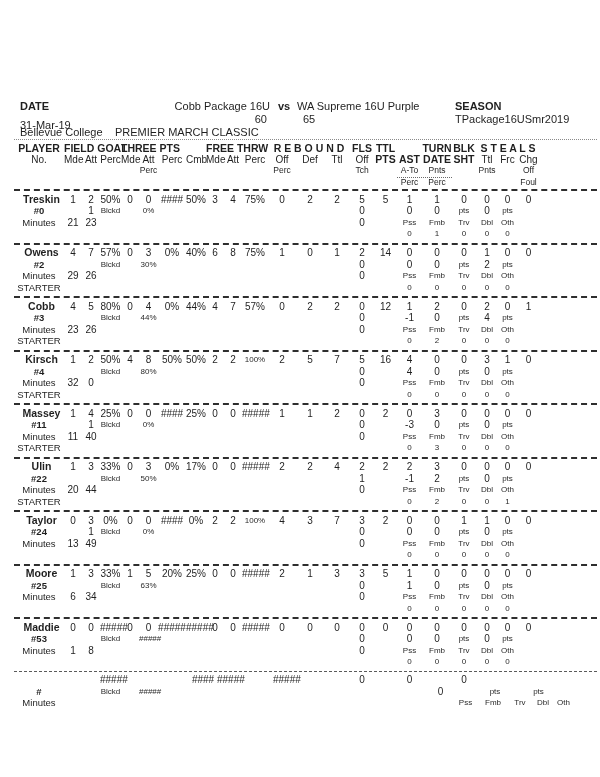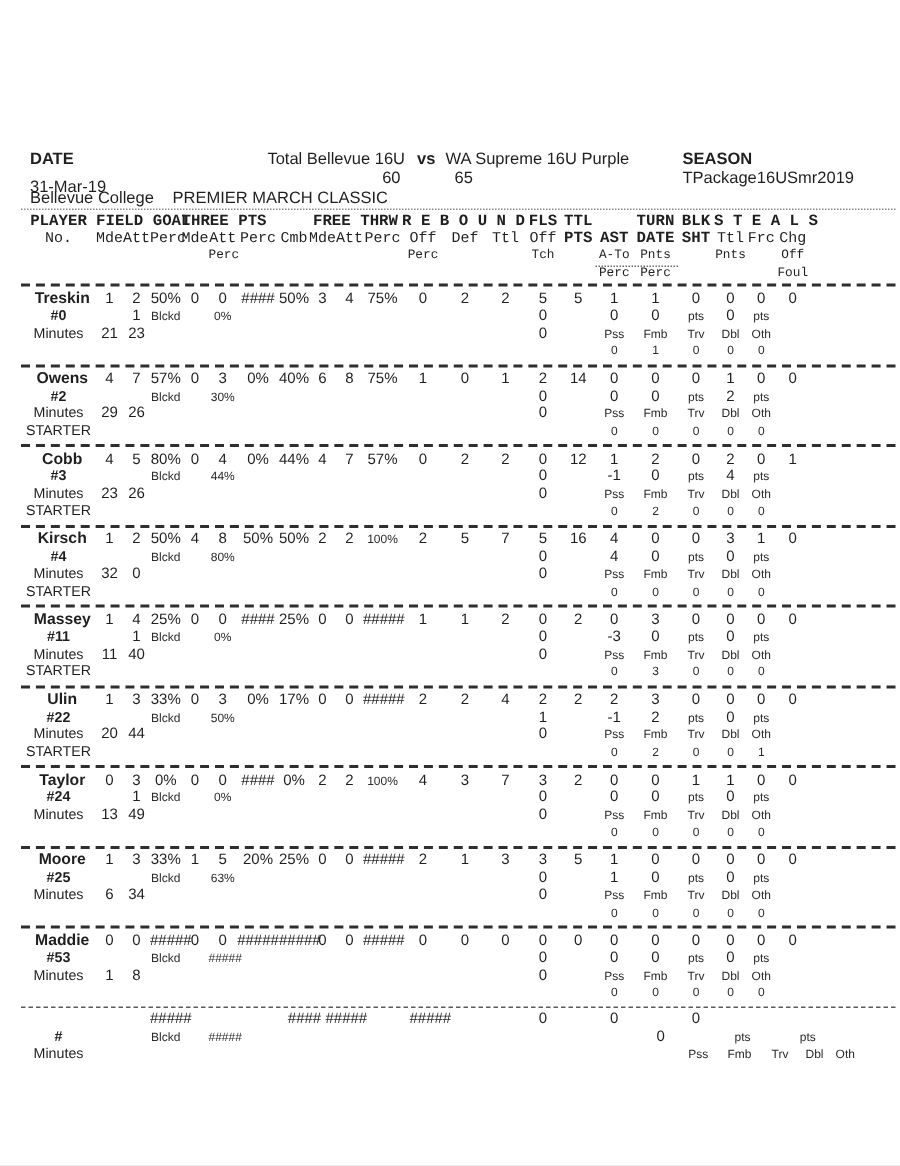--- a/index.html
+++ b/index.html
@@ -27,42 +27,42 @@
   .line > span { text-align:center; white-space:nowrap; }
   .hline { height:11px; font-size:10px; }
   .hb { font-weight:bold; font-size:10.5px; }
   .sm { font-size:8px; color:#2a2a2a; }
   .smh { font-size:8.5px; }
   .b { font-weight:bold; }
   .nm { text-align:right; padding-left:5px; font-size:10.5px; }
   .lbl { font-size:9.5px; }
   .block { border-top:2.5px dashed #2e2e2e; padding:2.5px 0 3px 0; }
   .block.tail { border-top:1.5px dashed #5a5a5a; }
-  .thead { padding:3px 0 2px 0;font-family:Liberation Mono, monospace; }
+  .thead { padding:3px 0 2px 0; }
   .dotseg { border-bottom:1px dotted #6a6a6a; height:100%; }
   .sh30 { position:relative; left:31px; }
   .sh56 { position:relative; left:56px; }
   
   .c1{grid-column:1}.c2{grid-column:2}.c3{grid-column:3}.c4{grid-column:4}.c5{grid-column:5}
   .c6{grid-column:6}.c7{grid-column:7}.c8{grid-column:8}.c9{grid-column:9}.c10{grid-column:10}
   .c11{grid-column:11}.c12{grid-column:12}.c13{grid-column:13}.c14{grid-column:14}.c15{grid-column:15}
   .c16{grid-column:16}.c17{grid-column:17}.c18{grid-column:18}.c19{grid-column:19}.c20{grid-column:20}
   .c21{grid-column:21}.c22{grid-column:22}
   .c2-4{grid-column:2/5}.c5-7{grid-column:5/8}.c9-11{grid-column:9/12}
   .c12-14{grid-column:12/15}.c20-22{grid-column:20/23}.c17-18{grid-column:17/19}
 </style>
 </head>
 <body>
 
 <div class="sheet">
 
 
   <div class="info">
     <span class="b" style="left:20px; top:100px;">DATE</span>
-    <span class="ra" style="left:140px; top:100px; width:130px;">Total Bellevue 16U</span>
+    <span class="ra" style="left:140px; top:100px; width:130px;">Cobb Package 16U</span>
     <span class="b" style="left:278px; top:100px;">vs</span>
     <span style="left:297px; top:100px;">WA Supreme 16U Purple</span>
     <span class="b" style="left:455px; top:100px;">SEASON</span>
 
     <span style="left:20px; top:119px;">31-Mar-19</span>
     <span class="ra" style="left:140px; top:113px; width:127px;">60</span>
     <span style="left:303px; top:113px;">65</span>
     <span style="left:455px; top:113px;">TPackage16USmr2019</span>
 
     <span style="left:20px; top:126px;">Bellevue College</span>

